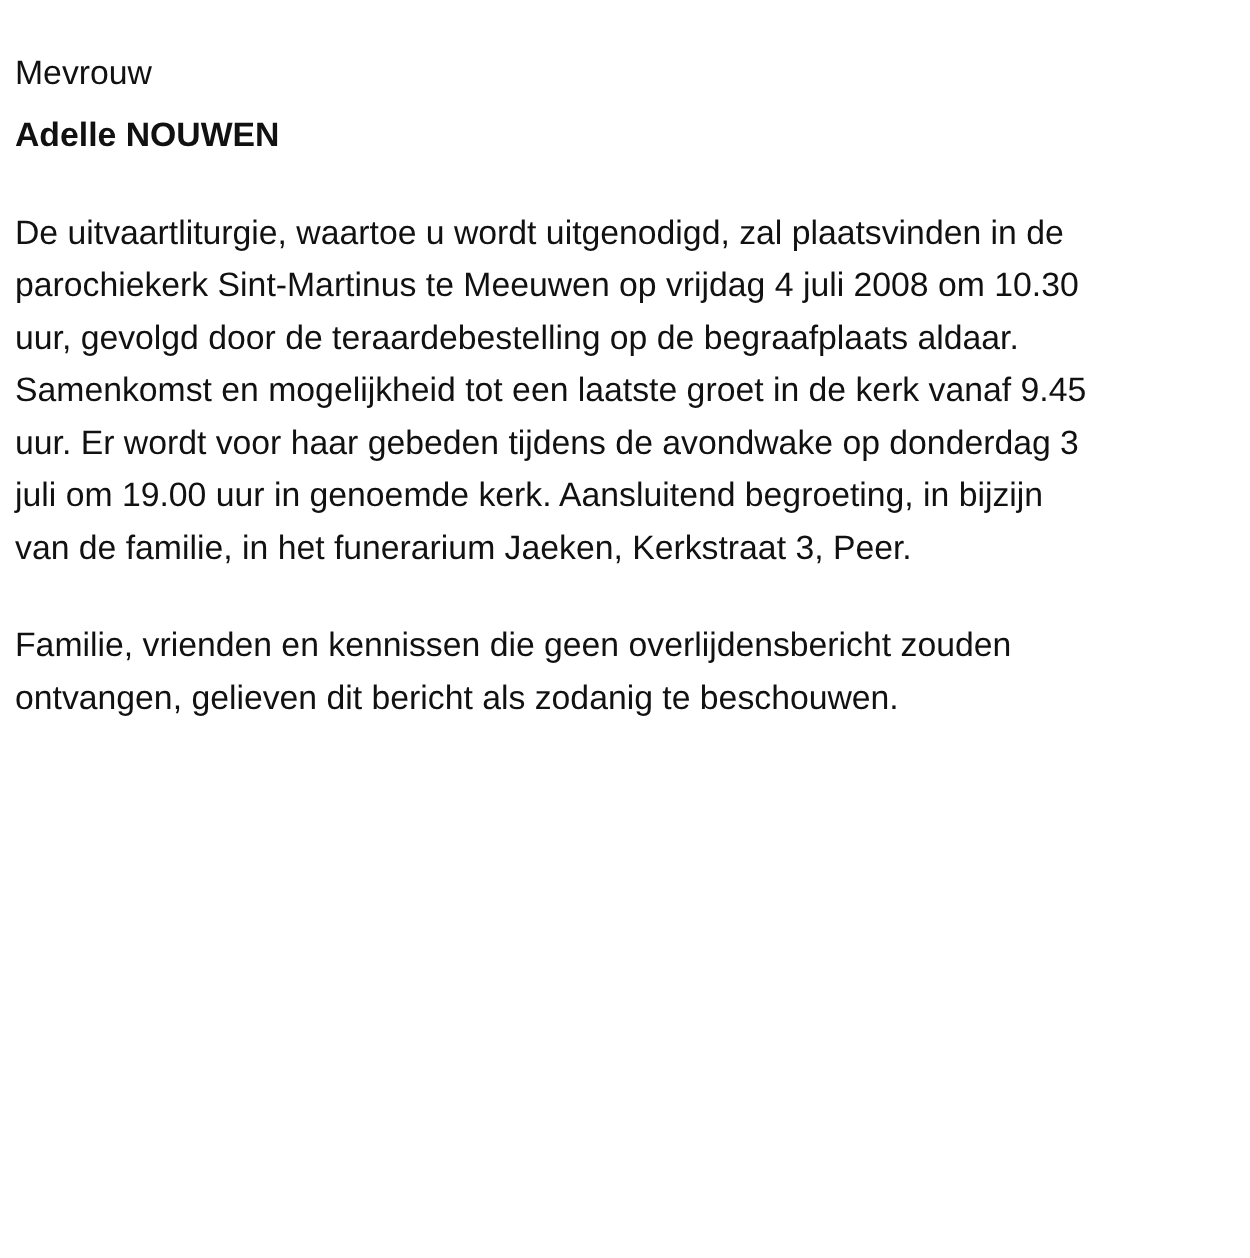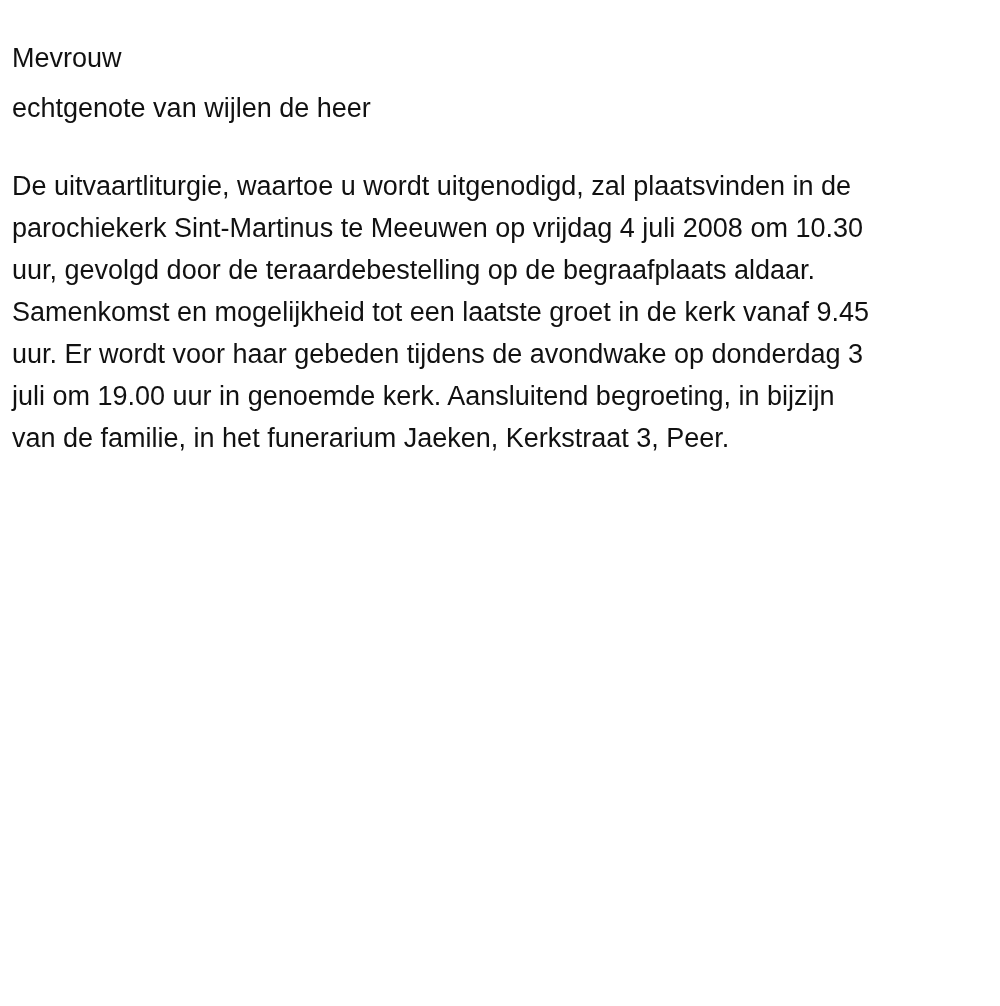--- a/index.html
+++ b/index.html
@@ -42,28 +42,30 @@
   }
 </style>
 </head>
 <body>
 
 <div class="doc">
 
 
   <p class="hdr hdr-first">Mevrouw</p>
 
+  <p class="hdr deceased-name">Adelle NOUWEN</p>
 
-  <p class="hdr">echtgenote van wijlen de heer</p>
 
 
 
   <p class="para">De uitvaartliturgie, waartoe u wordt uitgenodigd, zal plaatsvinden in de
 parochiekerk Sint-Martinus te Meeuwen op vrijdag 4 juli 2008 om 10.30
 uur, gevolgd door de teraardebestelling op de begraafplaats aldaar.
 Samenkomst en mogelijkheid tot een laatste groet in de kerk vanaf 9.45
 uur. Er wordt voor haar gebeden tijdens de avondwake op donderdag 3
 juli om 19.00 uur in genoemde kerk. Aansluitend begroeting, in bijzijn
 van de familie, in het funerarium Jaeken, Kerkstraat 3, Peer.</p>
 
 
+  <p class="para">Familie, vrienden en kennissen die geen overlijdensbericht zouden
+ontvangen, gelieven dit bericht als zodanig te beschouwen.</p>
 
 </div>
 
 </body></html>

